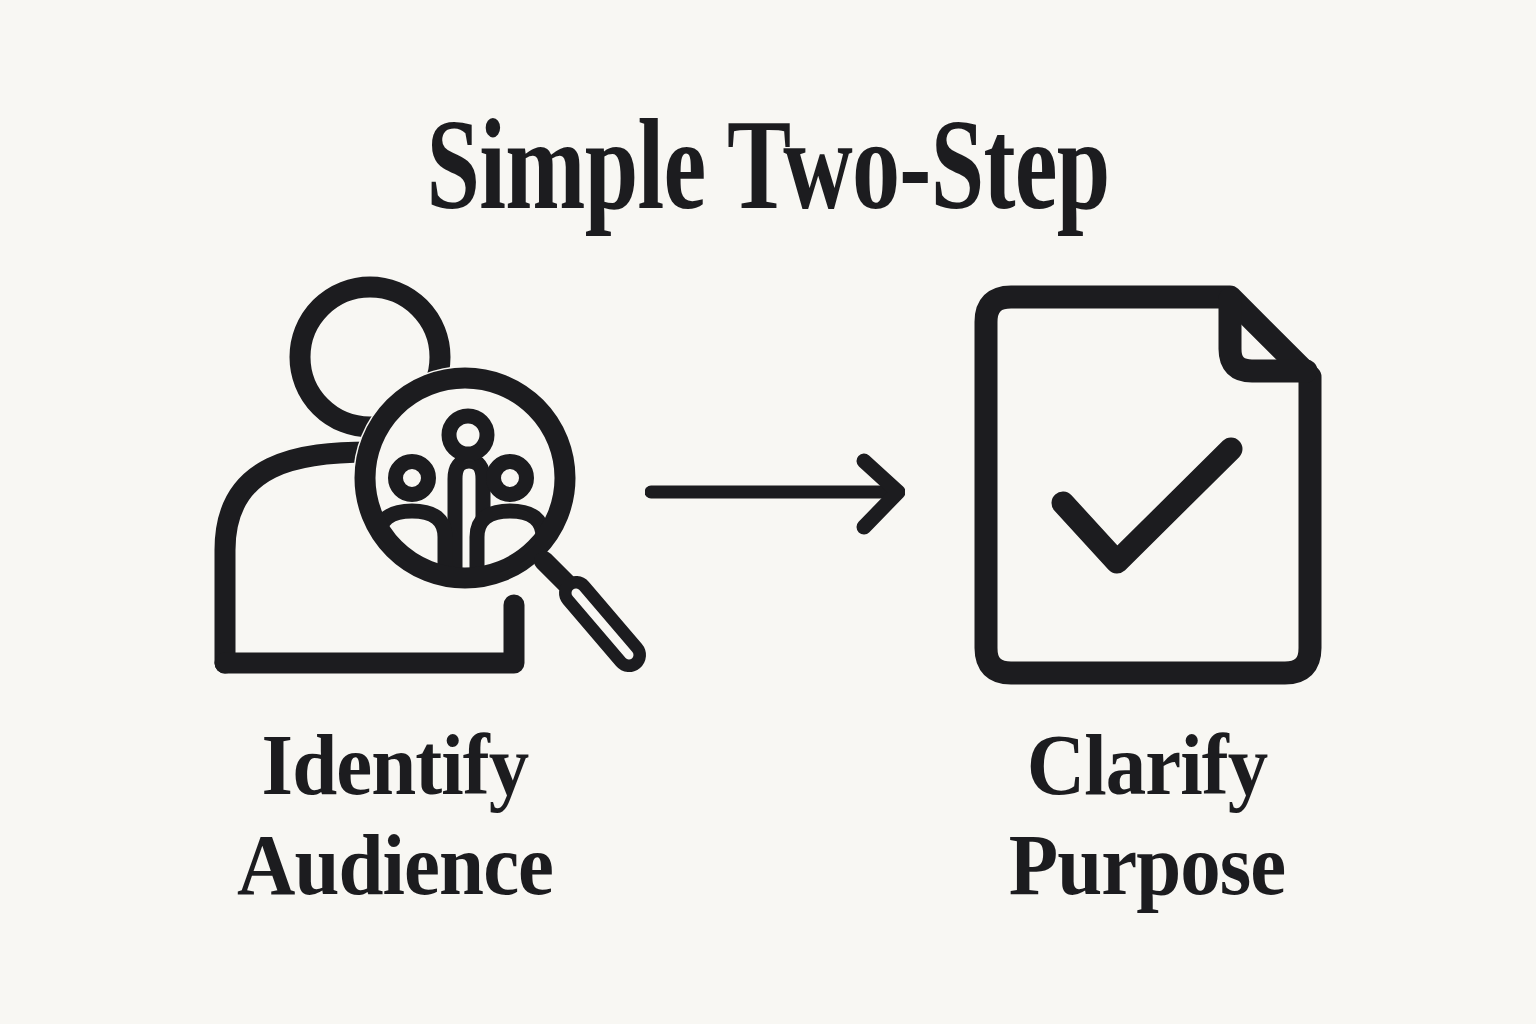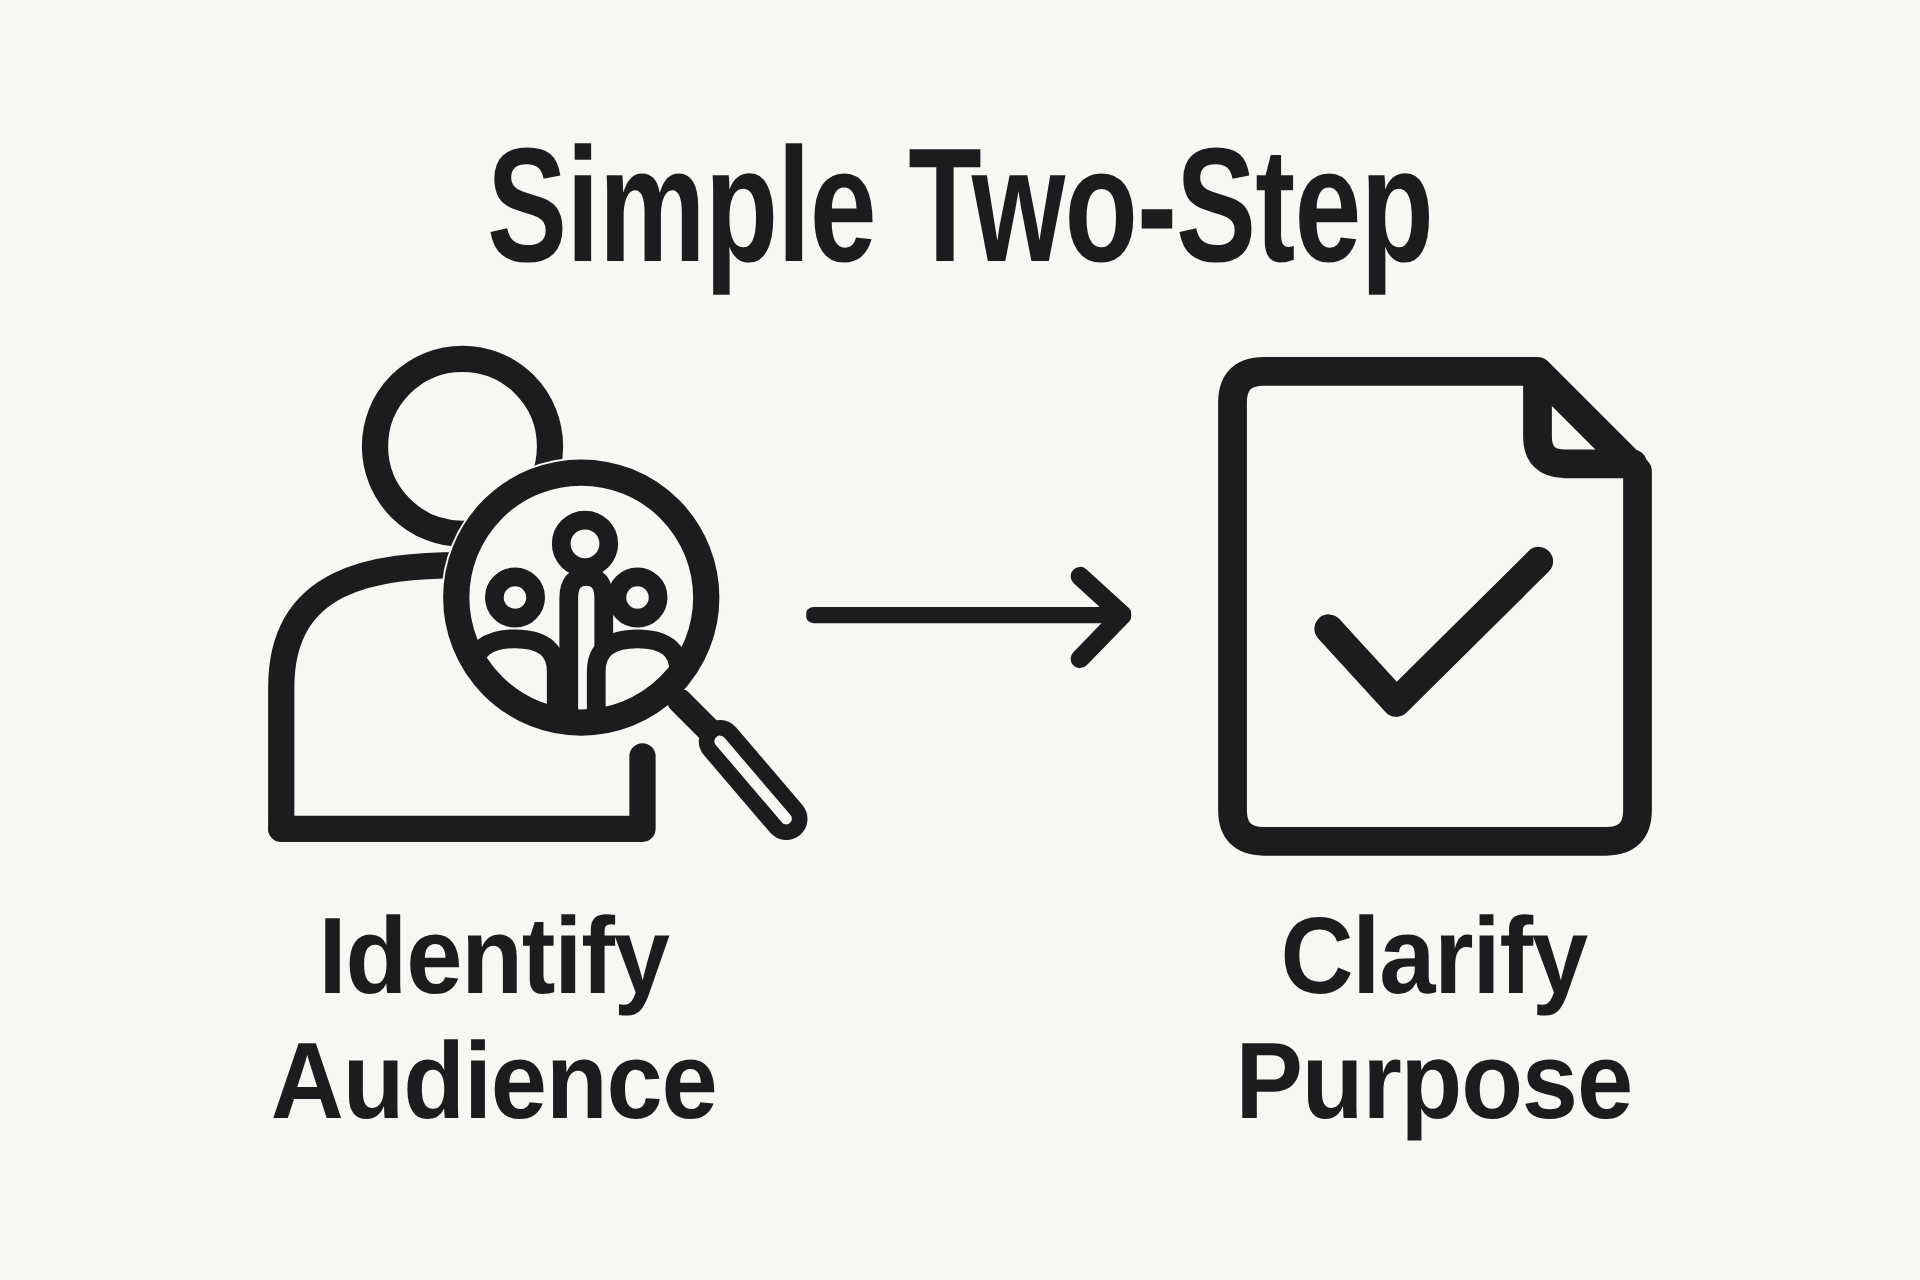--- a/index.html
+++ b/index.html
@@ -10,21 +10,21 @@
   html,body{ margin:0; padding:0; }
   body{
     width:1536px; height:1024px;
     background: var(--bg);
     font-family: "Liberation Sans", sans-serif;
     color: var(--ink);
     overflow: hidden;
   }
   .canvas{
     position: relative;
-    width:1536px; height:1024px;
+    width:1536px; height:1024px;font-family:Liberation Serif, serif;
   }
   .title{
     position:absolute;
     left:0; right:0; top:99px;
     margin:0;
     text-align:center;
     font-size:130px;
     font-weight:700;
     line-height:130px;
     letter-spacing:-1px;

